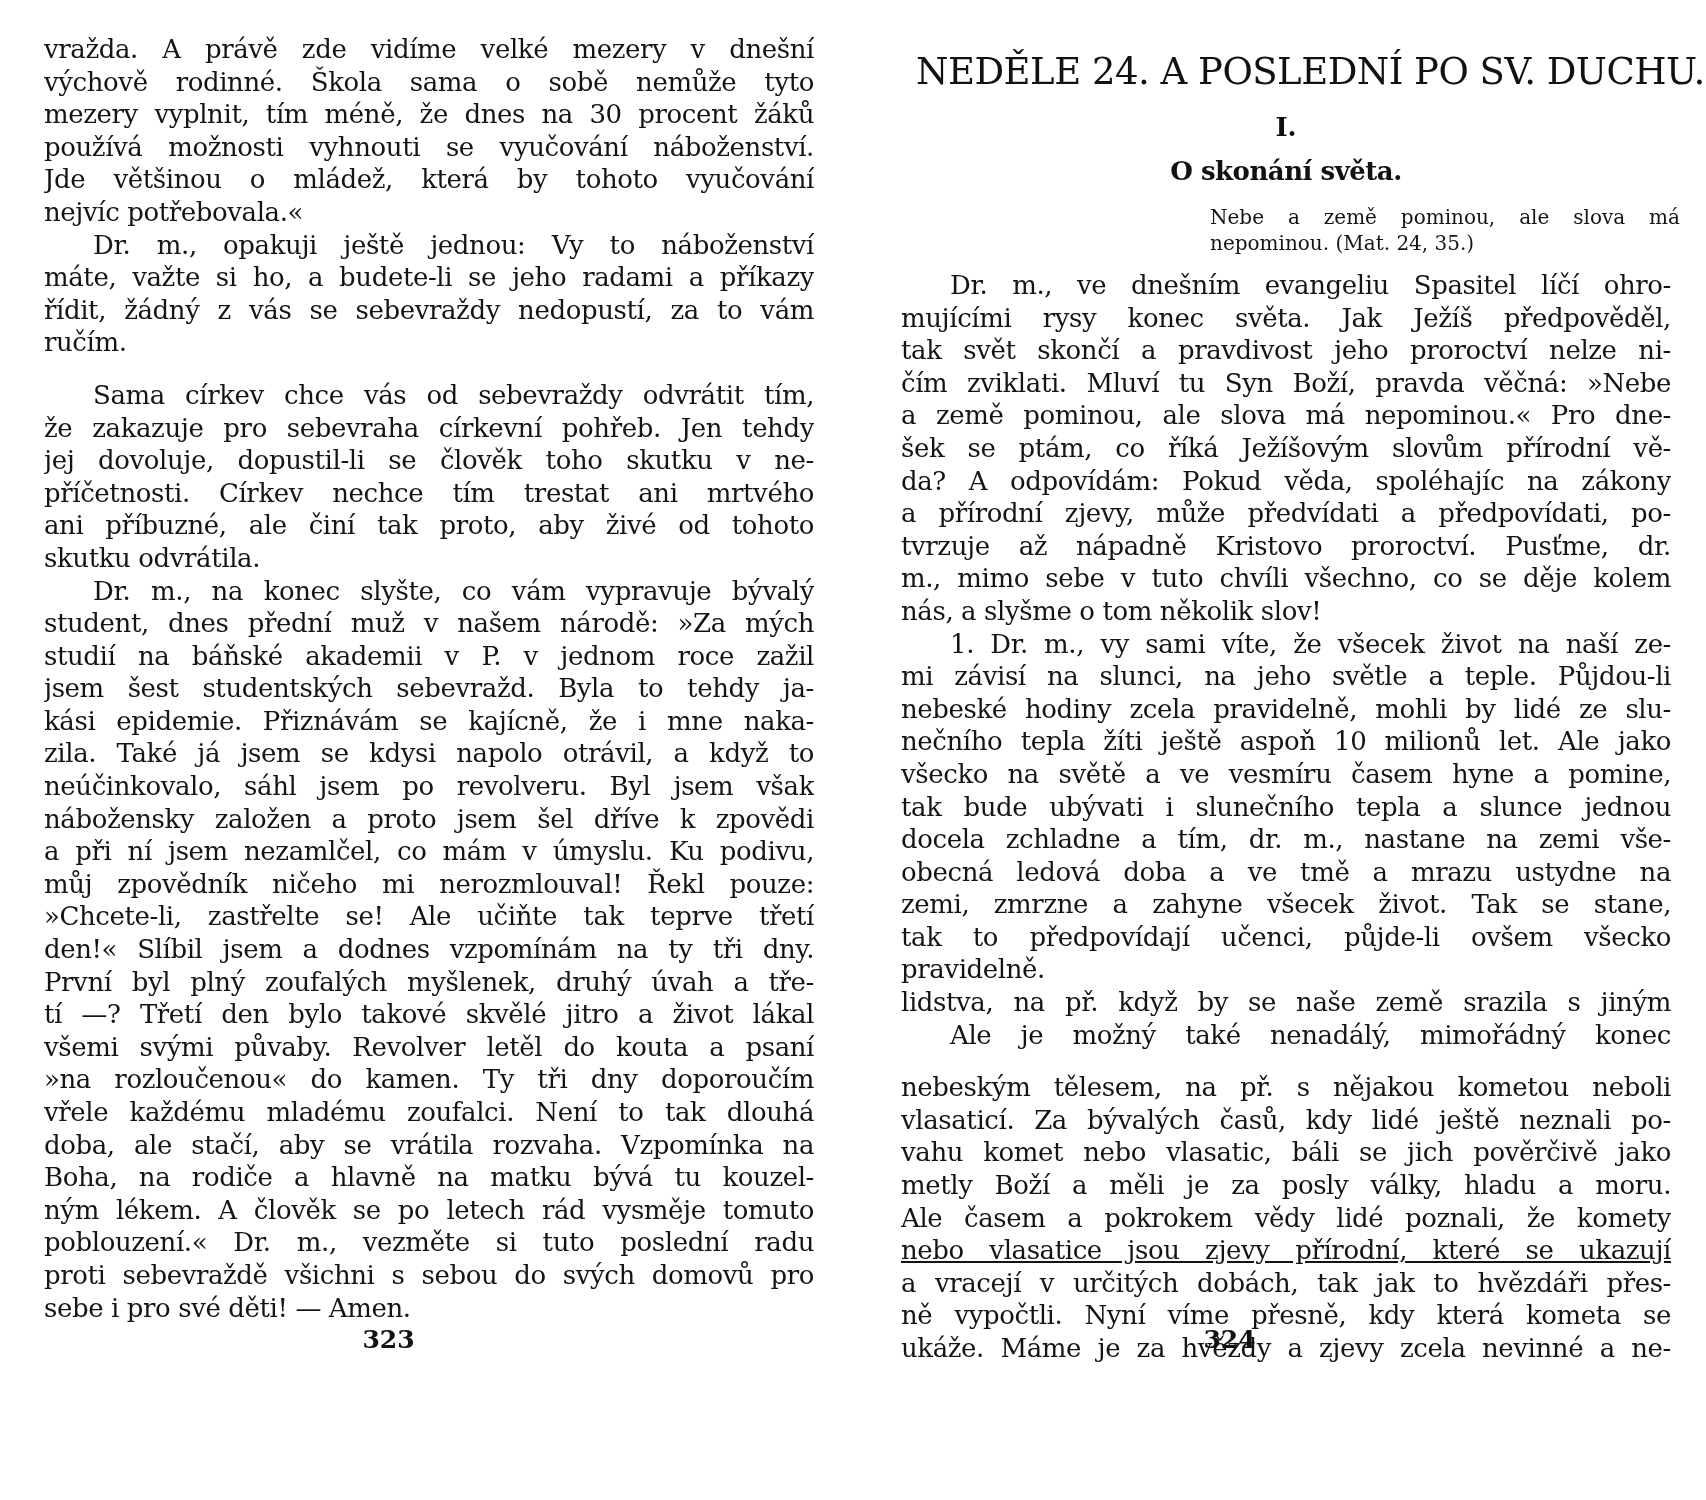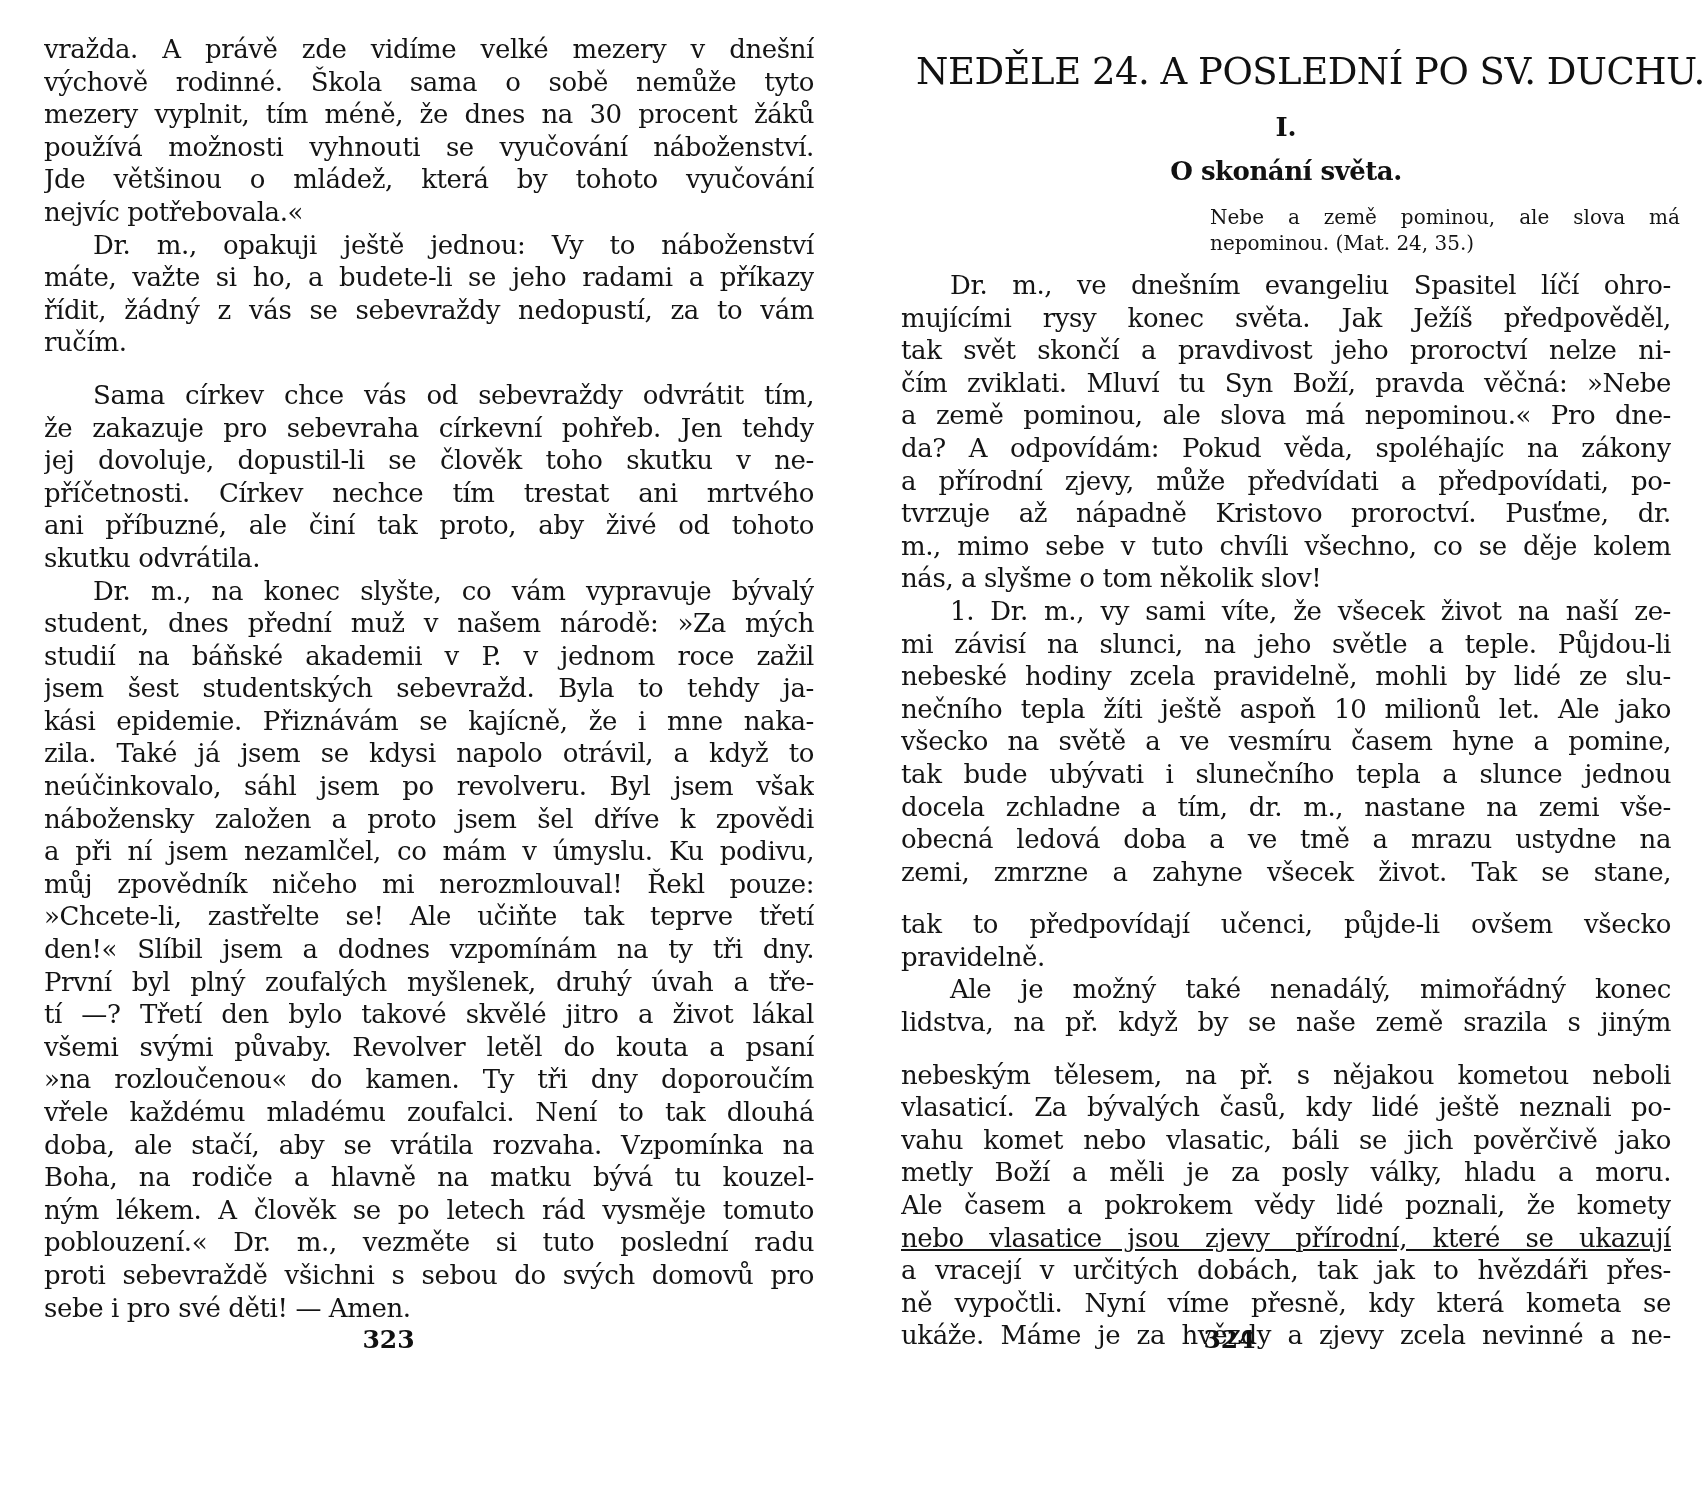--- a/index.html
+++ b/index.html
@@ -102,38 +102,39 @@
   <div class="epigraph">
     <span class="line" style="display: block; white-space: normal; overflow: hidden;">Nebe a země pominou, ale slova má</span>
     <span class="line last" style="display: block;">nepominou. (Mat. 24, 35.)</span>
   </div>
   <div class="body-text" id="right-body">
       <span class="line indent" style="display: block; white-space: normal; overflow: hidden;">Dr. m., ve dnešním evangeliu Spasitel líčí ohro-</span>
       <span class="line" style="display: block; white-space: normal; overflow: hidden;">mujícími rysy konec světa. Jak Ježíš předpověděl,</span>
       <span class="line" style="display: block; white-space: normal; overflow: hidden;">tak svět skončí a pravdivost jeho proroctví nelze ni-</span>
       <span class="line" style="display: block; white-space: normal; overflow: hidden;">čím zviklati. Mluví tu Syn Boží, pravda věčná: »Nebe</span>
       <span class="line" style="display: block; white-space: normal; overflow: hidden;">a země pominou, ale slova má nepominou.« Pro dne-</span>
+      <span class="line" style="display: block; white-space: normal; overflow: hidden;">šek se ptám, co říká Ježíšovým slovům přírodní vě-</span>
       <span class="line" style="display: block; white-space: normal; overflow: hidden;">da? A odpovídám: Pokud věda, spoléhajíc na zákony</span>
       <span class="line" style="display: block; white-space: normal; overflow: hidden;">a přírodní zjevy, může předvídati a předpovídati, po-</span>
       <span class="line" style="display: block; white-space: normal; overflow: hidden;">tvrzuje až nápadně Kristovo proroctví. Pusťme, dr.</span>
       <span class="line" style="display: block; white-space: normal; overflow: hidden;">m., mimo sebe v tuto chvíli všechno, co se děje kolem</span>
       <span class="line last" style="display: block;">nás, a slyšme o tom několik slov!</span>
       <span class="line indent" style="display: block; white-space: normal; overflow: hidden;">1. Dr. m., vy sami víte, že všecek život na naší ze-</span>
       <span class="line" style="display: block; white-space: normal; overflow: hidden;">mi závisí na slunci, na jeho světle a teple. Půjdou-li</span>
       <span class="line" style="display: block; white-space: normal; overflow: hidden;">nebeské hodiny zcela pravidelně, mohli by lidé ze slu-</span>
       <span class="line" style="display: block; white-space: normal; overflow: hidden;">nečního tepla žíti ještě aspoň 10 milionů let. Ale jako</span>
       <span class="line" style="display: block; white-space: normal; overflow: hidden;">všecko na světě a ve vesmíru časem hyne a pomine,</span>
       <span class="line" style="display: block; white-space: normal; overflow: hidden;">tak bude ubývati i slunečního tepla a slunce jednou</span>
       <span class="line" style="display: block; white-space: normal; overflow: hidden;">docela zchladne a tím, dr. m., nastane na zemi vše-</span>
       <span class="line" style="display: block; white-space: normal; overflow: hidden;">obecná ledová doba a ve tmě a mrazu ustydne na</span>
       <span class="line" style="display: block; white-space: normal; overflow: hidden;">zemi, zmrzne a zahyne všecek život. Tak se stane,</span>
-      <span class="line" style="display: block; white-space: normal; overflow: hidden; margin-top: 20px;">tak to předpovídají učenci, půjde-li ovšem všecko</span>
+      <span class="line" style="display: block; white-space: normal; overflow: hidden;">tak to předpovídají učenci, půjde-li ovšem všecko</span>
       <span class="line last" style="display: block;">pravidelně.</span>
+      <span class="line" style="display: block; white-space: normal; overflow: hidden;">lidstva, na př. když by se naše země srazila s jiným</span>
       <span class="line indent" style="display: block; white-space: normal; overflow: hidden;">Ale je možný také nenadálý, mimořádný konec</span>
-      <span class="line" style="display: block; white-space: normal; overflow: hidden;">lidstva, na př. když by se naše země srazila s jiným</span>
       <span class="line" style="display: block; white-space: normal; overflow: hidden; margin-top: 20px;">nebeským tělesem, na př. s nějakou kometou neboli</span>
       <span class="line" style="display: block; white-space: normal; overflow: hidden;">vlasaticí. Za bývalých časů, kdy lidé ještě neznali po-</span>
       <span class="line" style="display: block; white-space: normal; overflow: hidden;">vahu komet nebo vlasatic, báli se jich pověrčivě jako</span>
       <span class="line" style="display: block; white-space: normal; overflow: hidden;">metly Boží a měli je za posly války, hladu a moru.</span>
       <span class="line" style="display: block; white-space: normal; overflow: hidden;">Ale časem a pokrokem vědy lidé poznali, že komety</span>
       <span class="line" style="display: block; white-space: normal; overflow: hidden; text-decoration: underline;">nebo vlasatice jsou zjevy přírodní, které se ukazují</span>
       <span class="line" style="display: block; white-space: normal; overflow: hidden;">a vracejí v určitých dobách, tak jak to hvězdáři přes-</span>
       <span class="line" style="display: block; white-space: normal; overflow: hidden;">ně vypočtli. Nyní víme přesně, kdy která kometa se</span>
       <span class="line" style="display: block; white-space: normal; overflow: hidden;">ukáže. Máme je za hvězdy a zjevy zcela nevinné a ne-</span>
     </div>

